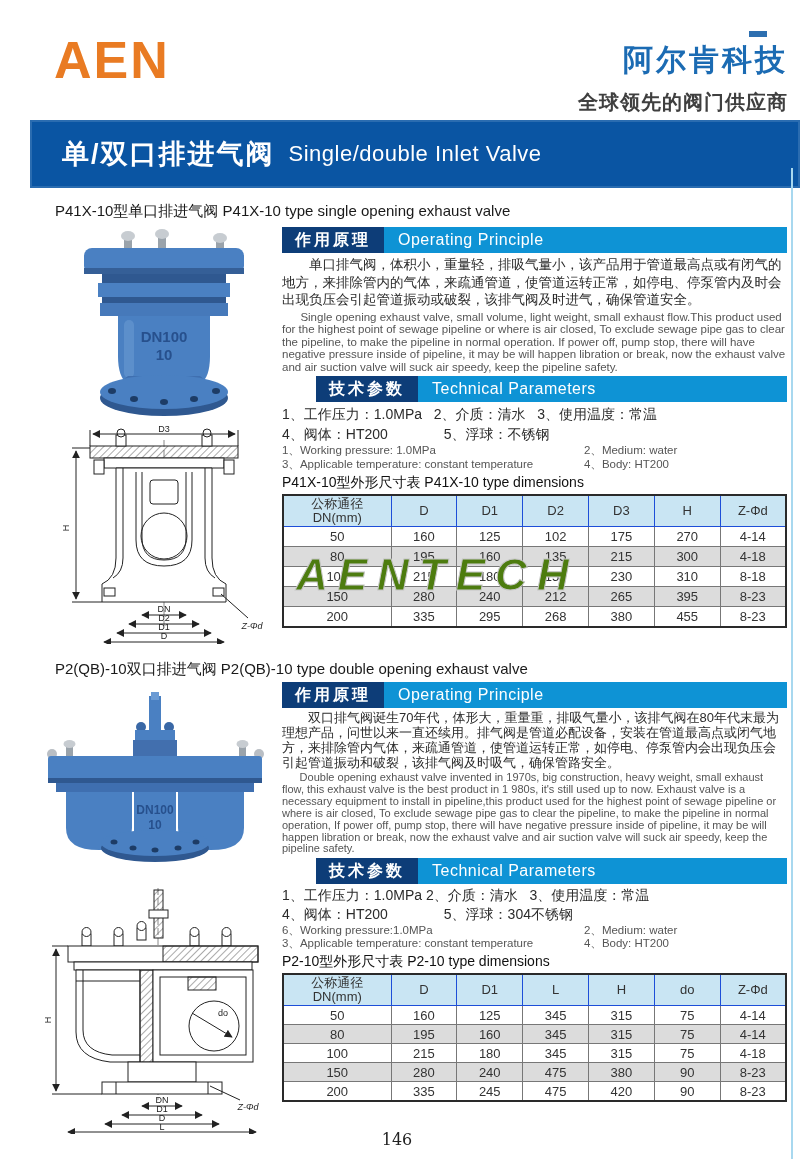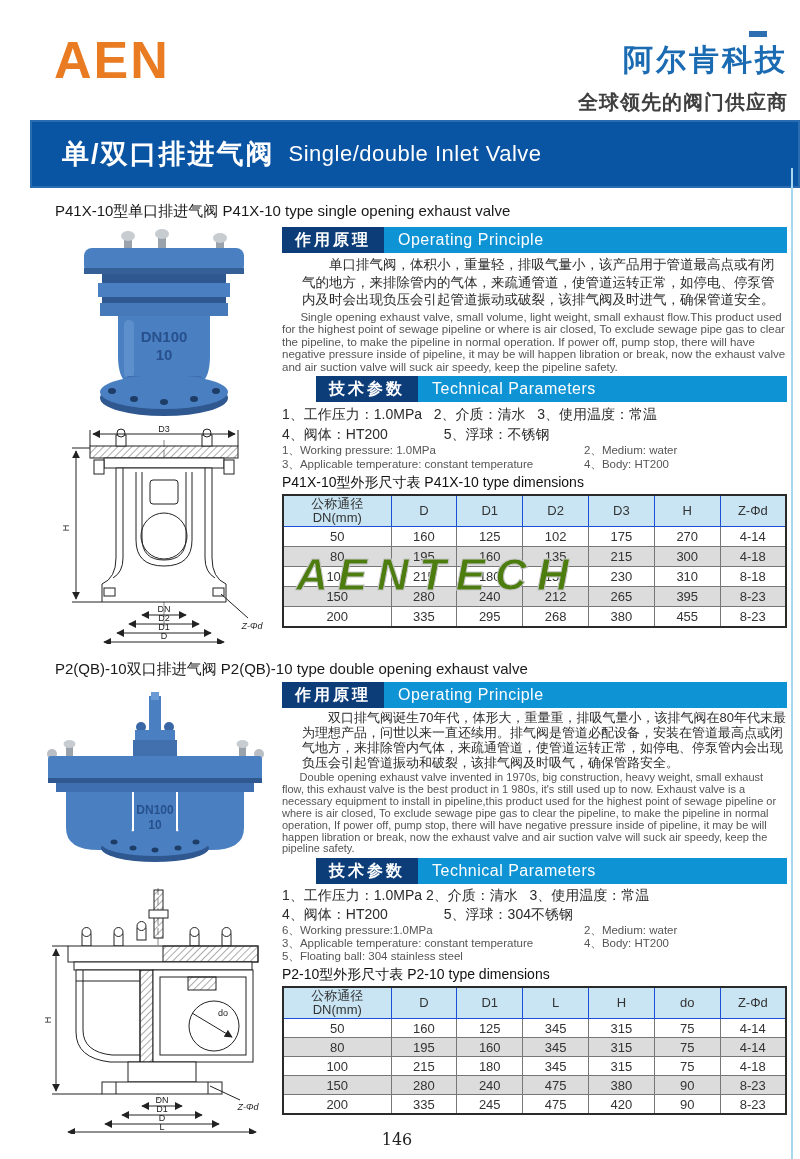--- a/index.html
+++ b/index.html
@@ -20,21 +20,21 @@
   .banner-en{color:#fff;font-size:22px;margin-left:14px;letter-spacing:.5px;white-space:nowrap;}
   
   .sec-title{position:absolute;left:55px;font-size:15px;color:#1a1a1a;}
   #s1-title{top:202px;} #s2-title{top:660px;}
   
   .col{position:absolute;left:282px;width:505px;}
   #s1-col{top:227px;} #s2-col{top:682px;}
   .hdr{display:flex;height:26px;line-height:26px;}
   .hdr-cn{background:#0d3d78;color:#fff;font-weight:bold;font-size:16px;padding:0 13px;letter-spacing:3px;}
   .hdr-en{flex:1;background:#0e93d5;color:#fff;font-size:16px;padding-left:14px;letter-spacing:.5px;}
-  .desc-cn{margin-top:3px;font-size:13.5px;line-height:17.5px;color:#2b2b2b;text-indent:2em;margin-left:20px;}
+  .desc-cn{margin-top:3px;font-size:13.5px;line-height:17.5px;color:#2b2b2b;text-indent:2em;}
   #s2-col .desc-cn{font-size:13px;line-height:15px;margin-top:2px;}
   .desc-en{margin-top:2px;font-size:11.5px;line-height:12.5px;color:#555;text-indent:1.6em;}
   #s2-col .desc-en{font-size:11px;line-height:11.9px;}
   .hdr2{margin-top:3px;padding-left:34px;}
   .params-cn{margin-top:2px;font-size:14px;line-height:20px;color:#2b2b2b;white-space:pre;}
   #s2-col .params-cn{line-height:19px;}
   .params-en{font-size:11.5px;line-height:13.5px;color:#555;display:flex;}
   #s2-col .params-en{line-height:13px;}
   .params-en .pl{width:302px;} .params-en .pr{flex:1;}
   .tbl-title{margin-top:3px;font-size:14px;color:#111;}
@@ -378,21 +378,20 @@
     <div class="params-cn" style="margin-top:0">4、阀体：HT200　　　　5、浮球：304不锈钢</div>
     <div class="params-en">
       <div class="pl">6、Working pressure:1.0MPa</div>
       <div class="pr">2、Medium: water</div>
     </div>
     <div class="params-en">
       <div class="pl">3、Applicable temperature: constant temperature</div>
       <div class="pr">4、Body: HT200</div>
     </div>
     <div class="params-en">
-      <div class="pl">5、Floating ball: 304 stainless steel</div>
       <div class="pr"></div>
     </div>
     <div class="tbl-title">P2-10型外形尺寸表 P2-10 type dimensions</div>
     <table class="dims">
       <colgroup>
           <col style="width:108px">
           <col>
           <col>
           <col>
           <col>

